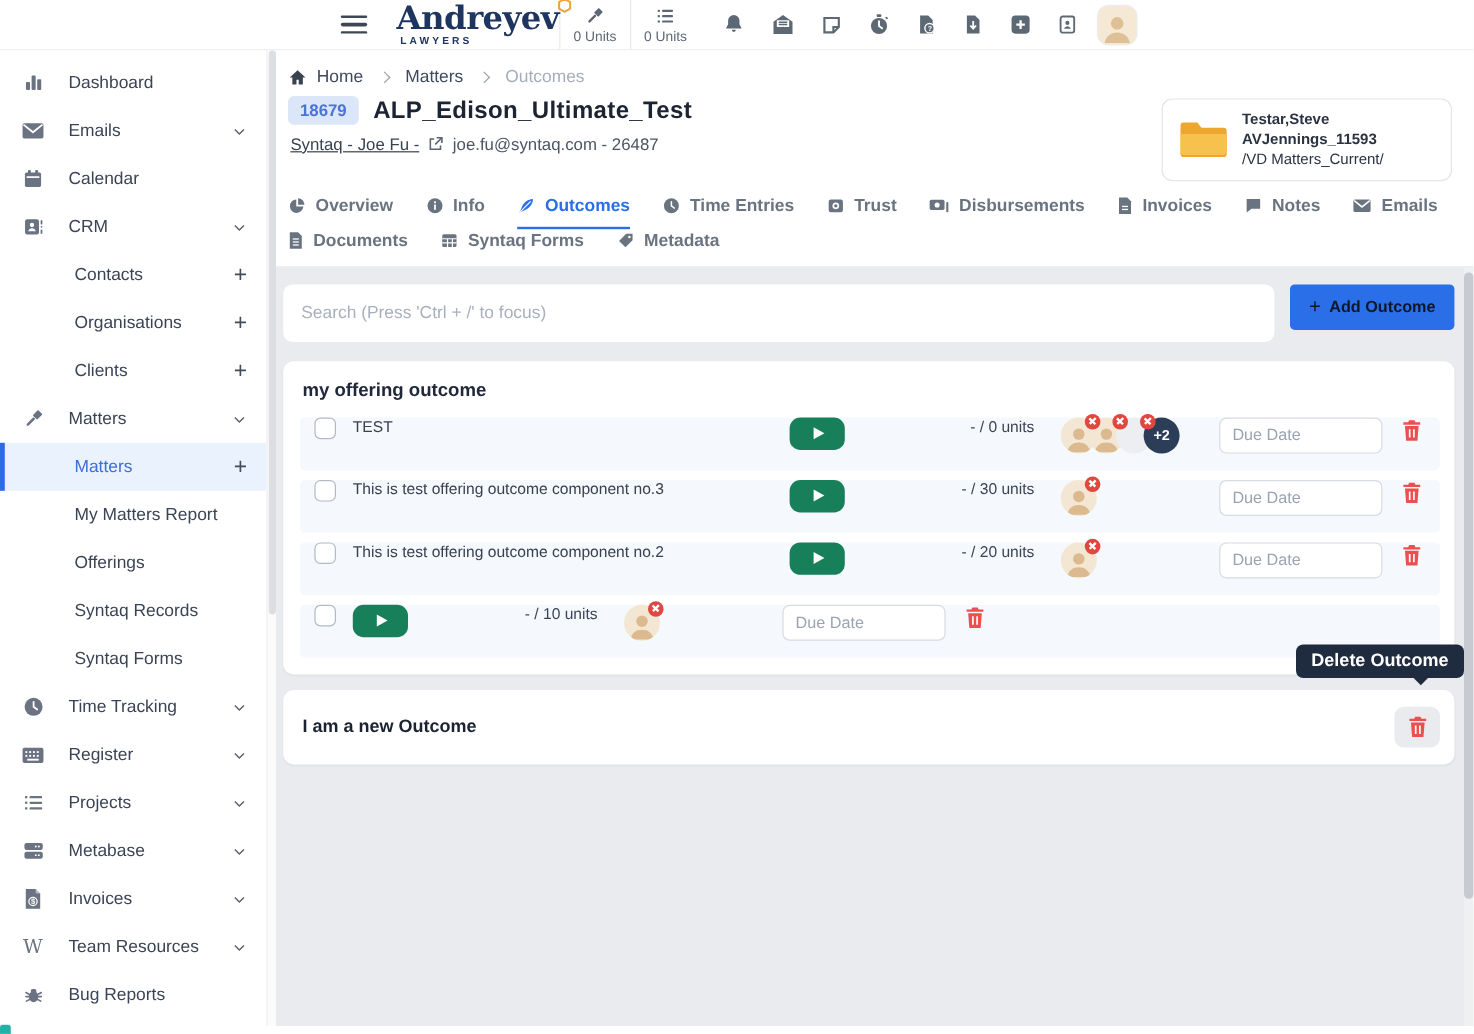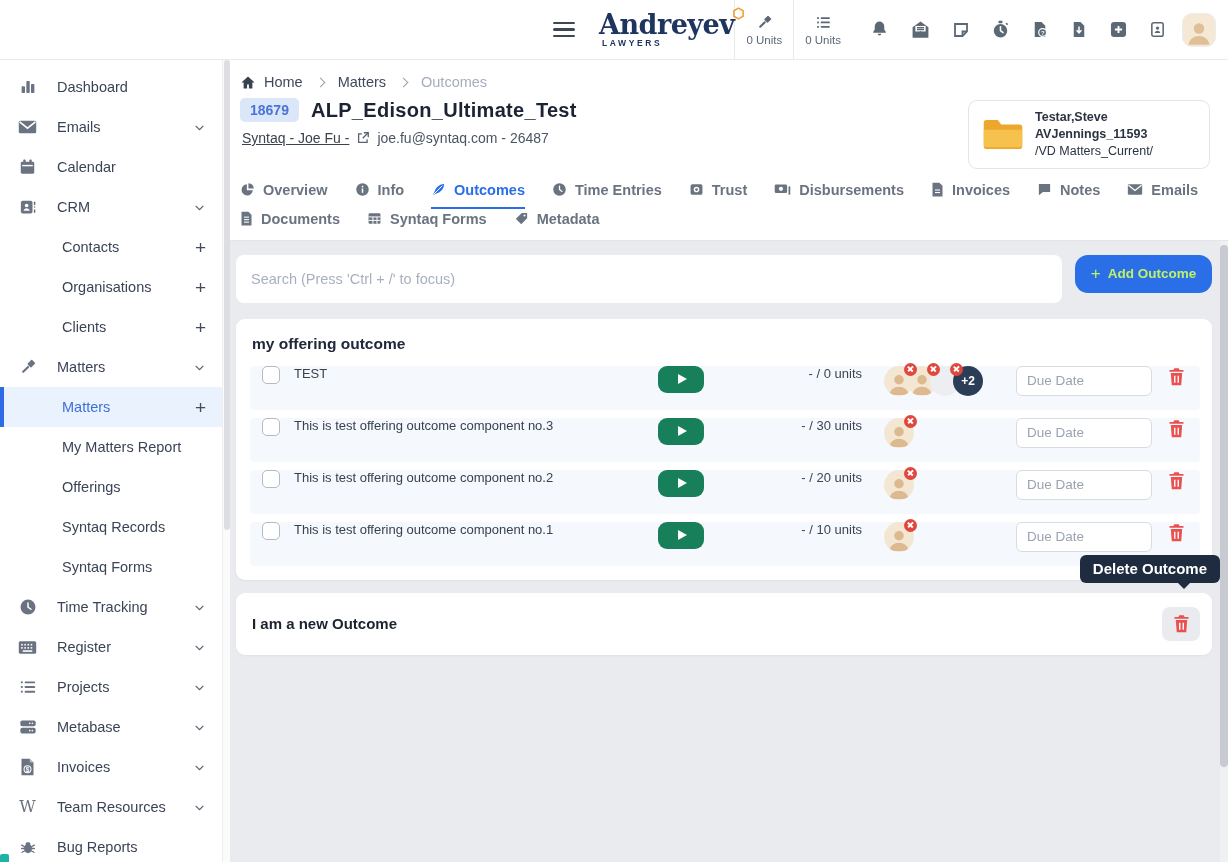--- a/index.html
+++ b/index.html
@@ -1,21 +1,21 @@
 <!DOCTYPE html>
 <html><head>
 <meta charset="utf-8">
 <style>
   * { margin:0; padding:0; box-sizing:border-box; }
   html,body { width:1228px; height:862px; overflow:hidden; background:#fff;
     font-family:"Liberation Sans", sans-serif; }
   svg { display:block; }
 
   
-  .topbar { height:60px; display:flex; align-items:stretch; justify-content:flex-end;
+  .topbar { height:42px; display:flex; align-items:stretch; justify-content:center;
     border-bottom:1px solid #e8eaec; background:#fff; }
   .topbar-left { display:flex; align-items:center; padding-left:16px; gap:24px; }
   .hamburger { width:22px; cursor:pointer; display:flex; flex-direction:column; gap:4px; border:none; background:none; }
   .hamburger i { display:block; height:2.5px; background:#3f4754; border-radius:2px; }
   .logo-wrap { position:relative; line-height:1; }
   .brand { font-family:"DejaVu Serif", serif; font-weight:700; font-size:27px; color:#1e3560; letter-spacing:-0.5px; }
   .brand-hex { position:absolute; top:-4px; right:-11px; }
   .brand-sub { font-size:8.5px; letter-spacing:2.6px; color:#1e3560; margin-top:1px; margin-left:3px; font-weight:700; }
 
   .topbar-right { display:flex; align-items:center; }
@@ -81,21 +81,21 @@
   .content-wrap { flex:1; display:flex; min-height:0; }
   .content { flex:1; background:#e9ebee; padding:14px 8px 0 6px; position:relative; }
   .v-scroll { width:8px; background:#eef0f2; position:relative; }
   .v-scroll .thumb { position:absolute; top:4px; left:0; width:8px; height:522px; background:#c7cad0; border-radius:4px; }
 
   
   .toolbar { display:flex; gap:13px; }
   .search-input { flex:1; height:48px; border:none; border-radius:8px; background:#fff; padding:0 15px;
     font-size:14.5px; color:#3c4454; outline:none; font-family:"Liberation Sans", sans-serif; }
   .search-input::placeholder { color:#a8b0bd; }
-  .add-btn { width:137px; height:38px; background:#2a6fe8; border:none; border-radius:13px; color:#bef264;
+  .add-btn { width:137px; height:38px; background:#2a6fe8; border:none; border-radius:4px; color:#0f172a;
     font-size:13.5px; font-weight:600; display:flex; align-items:center; justify-content:center; gap:7px; cursor:pointer;
     font-family:"Liberation Sans", sans-serif; }
   .add-plus::before { content:"+"; font-size:17px; font-weight:400; line-height:1; }
 
   
   .card { background:#fff; border-radius:9px; padding:13px 12px 12px 14px; margin-top:16px; box-shadow:0 1px 2px rgba(30,40,60,0.05); }
   .card-title { font-size:15.5px; font-weight:700; color:#20283a; margin:3px 0 13px 2px; }
   .o-row { height:44px; background:#f5f8fd; border-radius:4px; margin-bottom:8px; display:flex; align-items:flex-start; padding:0 12px; }
   .o-row:last-child { margin-bottom:2px; }
   .checkbox { width:18px; height:18px; border:1.6px solid #b2bac6; border-radius:5px; background:#fff; margin-right:14px; cursor:pointer; flex:none; }
@@ -742,21 +742,20 @@
               <svg width="21" height="21" viewBox="0 0 24 24" fill="currentColor">
                   <path d="M9.5 2.5h5l1 2H20v2.2H4V4.5h4.5z"></path>
                   <path d="M5.5 8h13l-1.1 14H6.6z"></path>
                   <path d="M10 11v8M14 11v8" stroke="#fff" stroke-width="1.6"></path>
                 </svg>
             </button>
           </div>
 
           <div class="o-row">
             <span class="checkbox"></span>
-            <span class="o-label">This is test offering outcome component no.1</span>
             <button class="play">
                 <span class="tri"></span>
               </button>
             <span class="o-units">- / 10 units</span>
             <div class="avatars">
               <span class="chip">
                 <span class="ph">
                     <svg width="28" height="26" viewBox="0 0 24 24" fill="#dcb98e">
                       <circle cx="12" cy="9" r="4.4"></circle>
                       <path d="M3 23c1-5 4.5-7.5 9-7.5s8 2.5 9 7.5z"></path>

